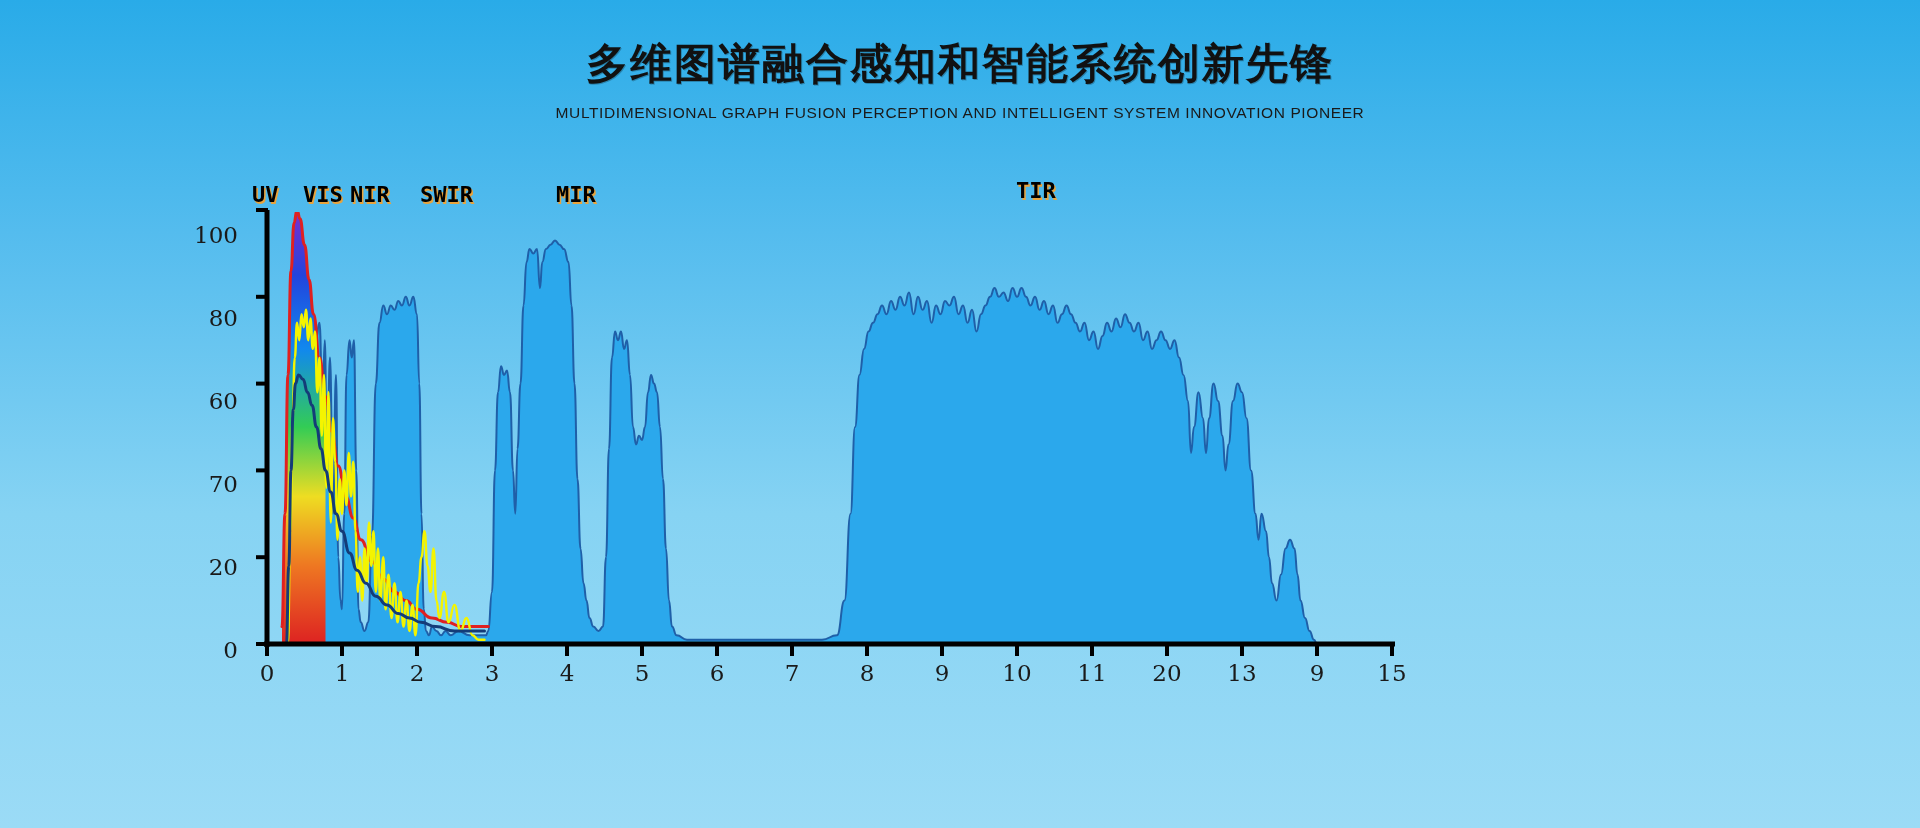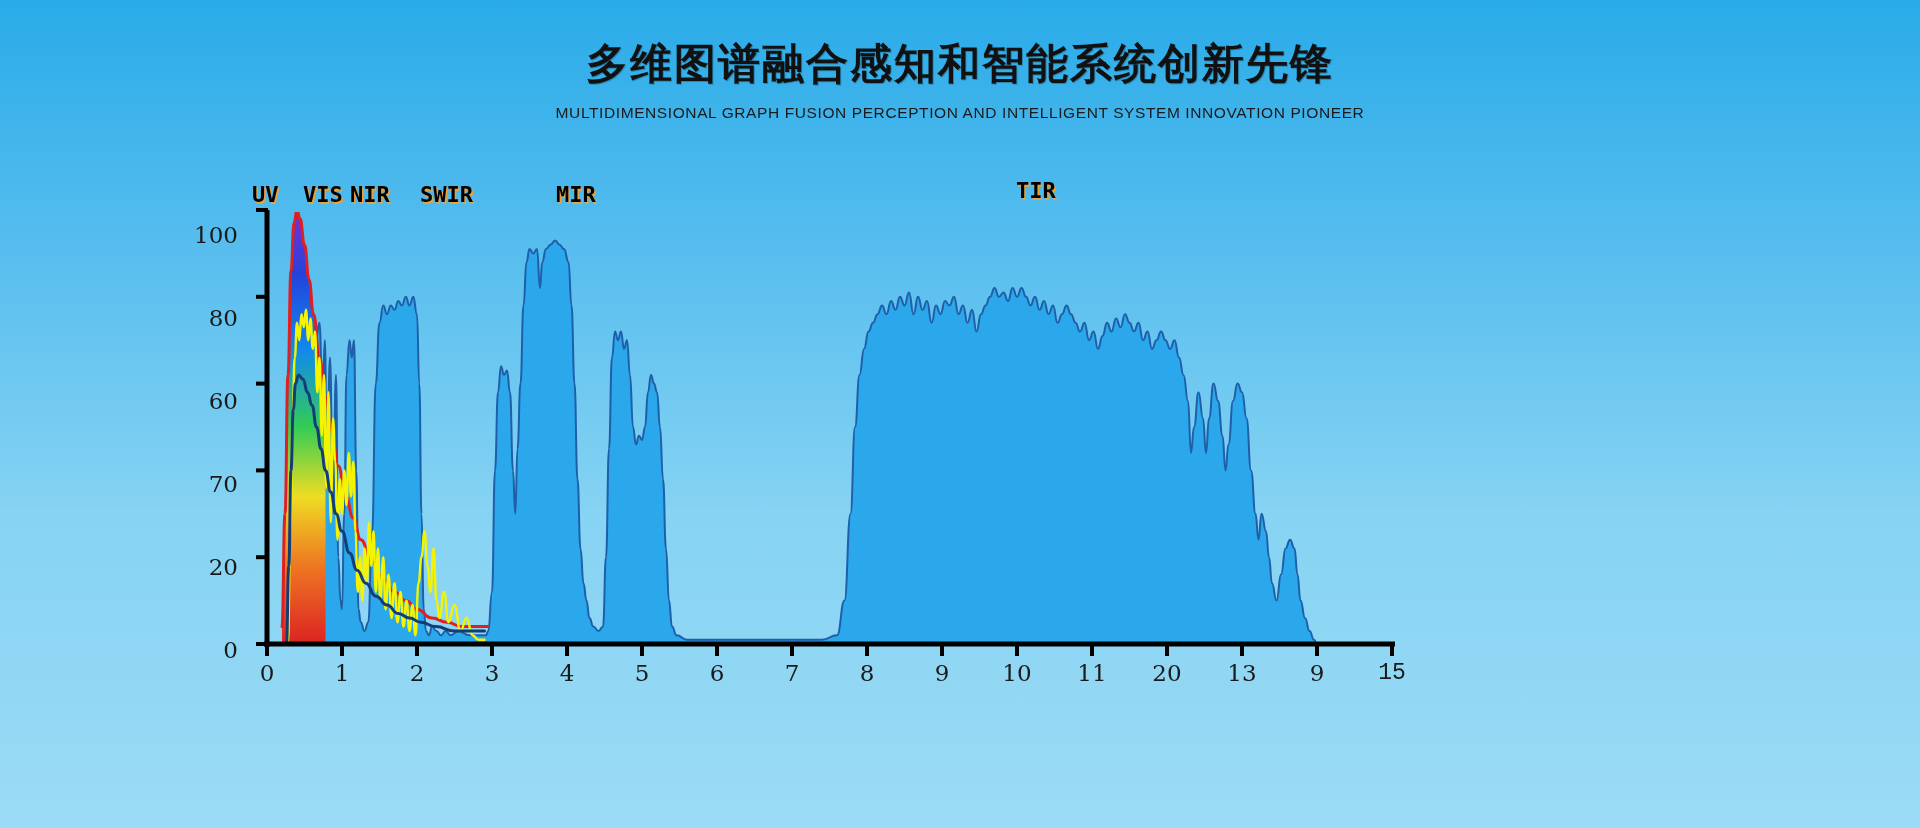--- a/index.html
+++ b/index.html
@@ -92,21 +92,21 @@
   <div class="xtick" style="left:622px;  top:488px; width:40px;">5</div>
   <div class="xtick" style="left:697px;  top:488px; width:40px;">6</div>
   <div class="xtick" style="left:772px;  top:488px; width:40px;">7</div>
   <div class="xtick" style="left:847px;  top:488px; width:40px;">8</div>
   <div class="xtick" style="left:922px;  top:488px; width:40px;">9</div>
   <div class="xtick" style="left:997px;  top:488px; width:40px;">10</div>
   <div class="xtick" style="left:1072px; top:488px; width:40px;">11</div>
   <div class="xtick" style="left:1147px; top:488px; width:40px;">20</div>
   <div class="xtick" style="left:1222px; top:488px; width:40px;">13</div>
   <div class="xtick" style="left:1297px; top:488px; width:40px;">9</div>
-  <div class="xtick" style="left:1372px; top:488px; width:40px;font-family:Liberation Mono, monospace;">15</div>
+  <div class="xtick" style="left:1372px; top:488px; width:40px;">15</div>
 
   <svg id="plot-svg" width="1920" height="500">
     <defs>
       <linearGradient id="peakGrad" x1="0" y1="1" x2="0" y2="0">
         <stop offset="0%" stop-color="#DD2222"></stop>
         <stop offset="18%" stop-color="#EE7722"></stop>
         <stop offset="34%" stop-color="#EEDD22"></stop>
         <stop offset="50%" stop-color="#33CC55"></stop>
         <stop offset="68%" stop-color="#1188EE"></stop>
         <stop offset="85%" stop-color="#2244DD"></stop>

